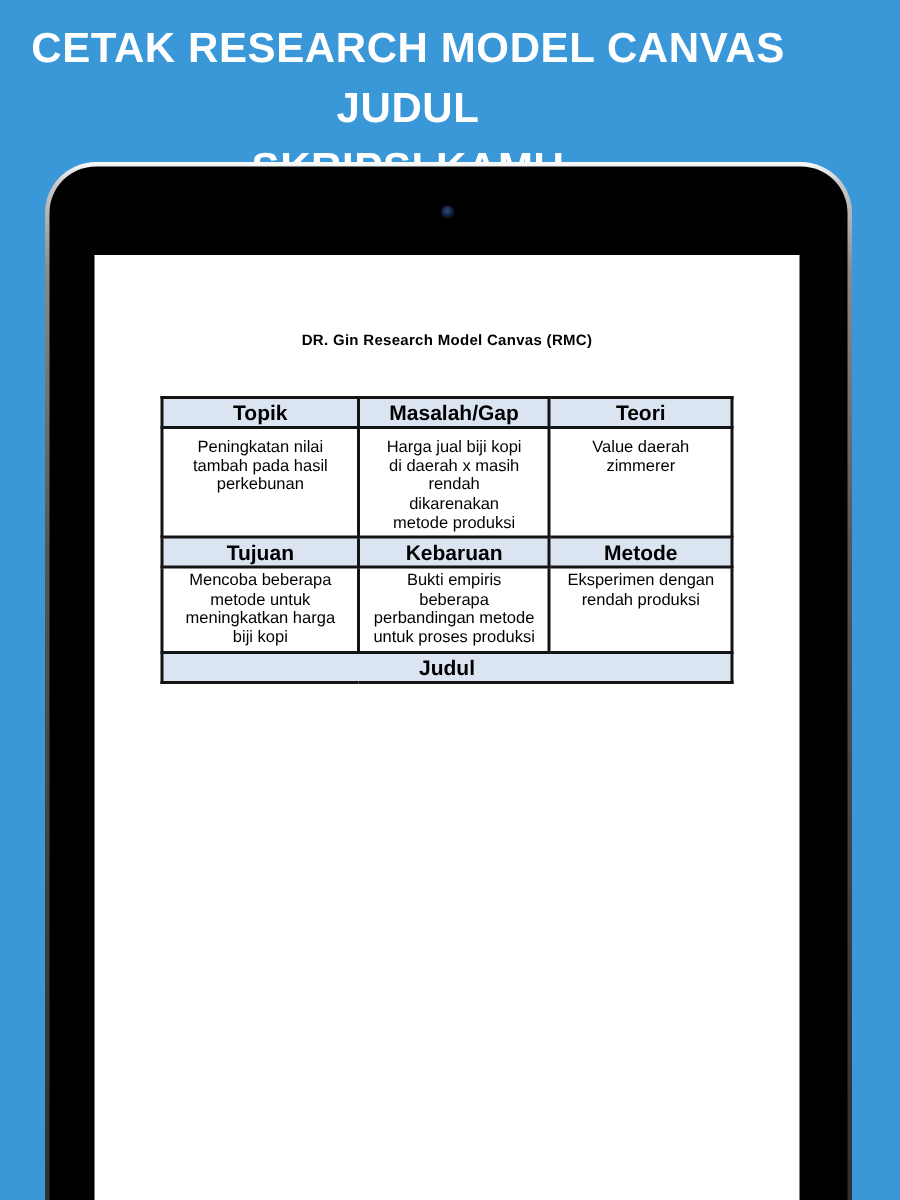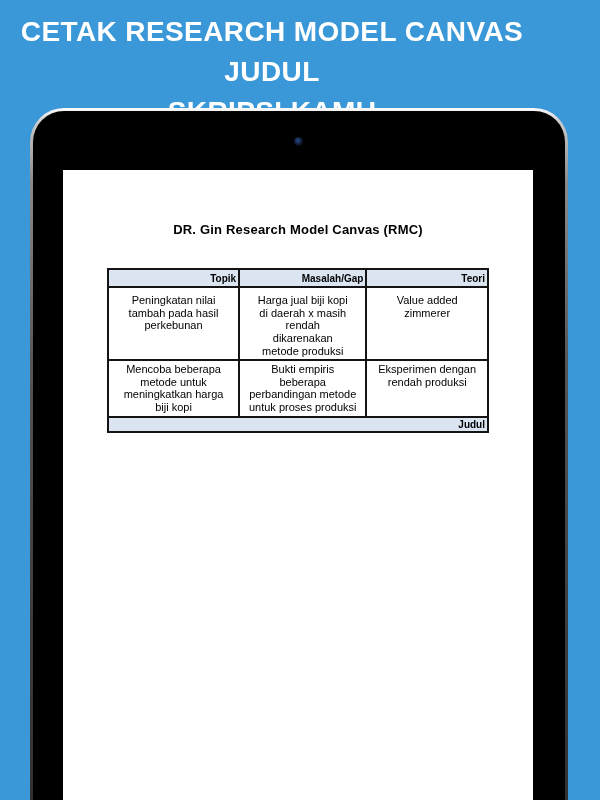--- a/index.html
+++ b/index.html
@@ -70,21 +70,21 @@
     left: 63px;
     top: 170px;
     width: 470px;
     height: 630px;
     background: #ffffff;
   }
 
   .doc-title {
     margin-top: 52px;
     text-align: center;
-    font-size: 13px;
+    font-size: 10px;
     font-weight: bold;
     letter-spacing: 0.2px;
     color: #000000;
   }
 
   table.rmc {
     margin: 31px auto 0 auto;
     width: 382px;
     border-collapse: collapse;
     table-layout: fixed;
@@ -92,25 +92,24 @@
   .rmc col.c1 { width: 34.5%; }
   .rmc col.c2 { width: 33.5%; }
   .rmc col.c3 { width: 32%; }
   .rmc th, .rmc td {
     border: 2px solid var(--table-border);
     color: #000000;
     text-align: center;
   }
   .rmc th {
     background: var(--table-header-bg);
-    font-size: 10px;
+    font-size: 14px;
     font-weight: bold;
     height: 18px;
     padding: 1px 2px;
-    text-align: right;
   }
   .rmc td {
     font-size: 11px;
     line-height: 1.15;
     white-space: pre-line;
   }
   .rmc td.cell-tall { height: 70px; vertical-align: top; padding: 6px 3px 2px; }
   .rmc td.cell-mid  { height: 42px; vertical-align: top; padding: 2px 3px; }
   .rmc th.judul-h   { height: 14px; }
   .rmc td.judul-c   { height: 28px; vertical-align: middle; padding: 2px 4px; }
@@ -145,22 +144,27 @@
     </tr>
     <tr>
       <td class="cell-tall">Peningkatan nilai
 tambah pada hasil
 perkebunan</td>
       <td class="cell-tall">Harga jual biji kopi
 di daerah x masih
 rendah
 dikarenakan
 metode produksi</td>
-      <td class="cell-tall">Value added
+      <td class="cell-tall">Value daerah
 zimmerer</td>
+    </tr>
+    <tr>
+      <th>Tujuan</th>
+      <th>Kebaruan</th>
+      <th>Metode</th>
     </tr>
     <tr>
       <td class="cell-mid">Mencoba beberapa
 metode untuk
 meningkatkan harga
 biji kopi</td>
       <td class="cell-mid">Bukti empiris
 beberapa
 perbandingan metode
 untuk proses produksi</td>

